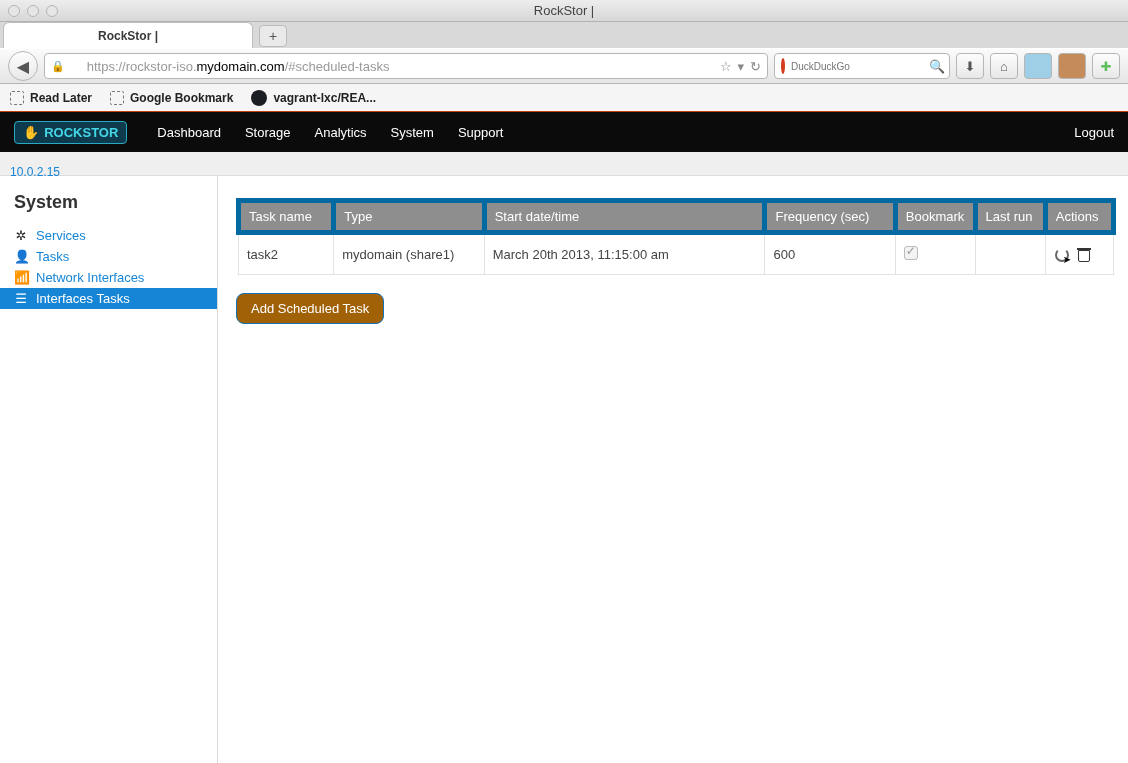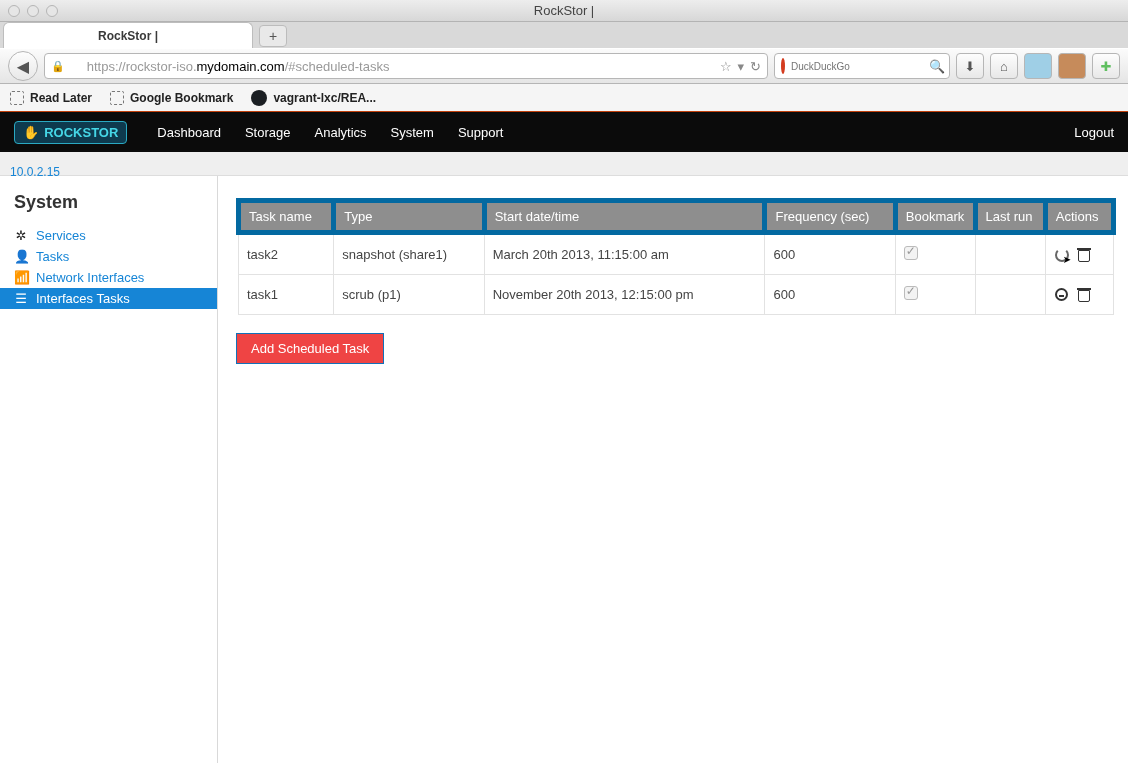--- a/index.html
+++ b/index.html
@@ -219,22 +219,22 @@
     content:""; position:absolute; top:2px;left:0;right:0;bottom:0;
     border:1.5px solid #333; border-radius:0 0 2px 2px;
   }
   .trash-icon::after{
     content:""; position:absolute; top:0; left:-1px; right:-1px; height:2px;
     background:#333;
   }
 
   .btn-primary {
     margin-top:18px;
-    background:#ef4444; border:1px solid #1171b9; color:#fff;
-    border-radius:0; padding:7px 14px; font-size:13px; cursor:pointer;
+    background:#a16207; border:1px solid #1171b9; color:#fff;
+    border-radius:8px; padding:7px 14px; font-size:13px; cursor:pointer;
   }
 
 </style>
 </head>
 <body>
 
 <div class="window-titlebar">
   <div class="traffic-lights">
     <div class="traffic-light"></div>
     <div class="traffic-light"></div>
@@ -341,55 +341,37 @@
           <th style="width:280px">Start date/time</th>
           <th style="width:130px">Frequency (sec)</th>
           <th style="width:78px">Bookmark</th>
           <th style="width:70px">Last run</th>
           <th style="width:68px">Actions</th>
         </tr>
       </thead>
       <tbody>
         <tr>
           <td>task2</td>
-          <td>snapshot (share1)</td>
+          <td>mydomain (share1)</td>
           <td>March 20th 2013, 11:15:00 am</td>
           <td>600</td>
           <td><span class="chk"></span></td>
           <td></td>
           <td>
             <div class="action-icons">
               <span class="aicon">
                 <span class="spinner">
                     <span class="cursor-arrow">➤</span>
                   </span>
               </span>
               <span class="aicon">
                   <span class="trash-icon"></span>
                 </span>
             </div>
           </td>
         </tr>
-        <tr>
-          <td>task1</td>
-          <td>scrub (p1)</td>
-          <td>November 20th 2013, 12:15:00 pm</td>
-          <td>600</td>
-          <td><span class="chk"></span></td>
-          <td></td>
-          <td>
-            <div class="action-icons">
-              <span class="aicon">
-                  <span class="minus-circle"></span>
-                </span>
-              <span class="aicon">
-                  <span class="trash-icon"></span>
-                </span>
-            </div>
-          </td>
-        </tr>
       </tbody>
     </table>
 
     <button class="btn-primary">Add Scheduled Task</button>
   </div>
 
 </div>
 
 </body></html>

